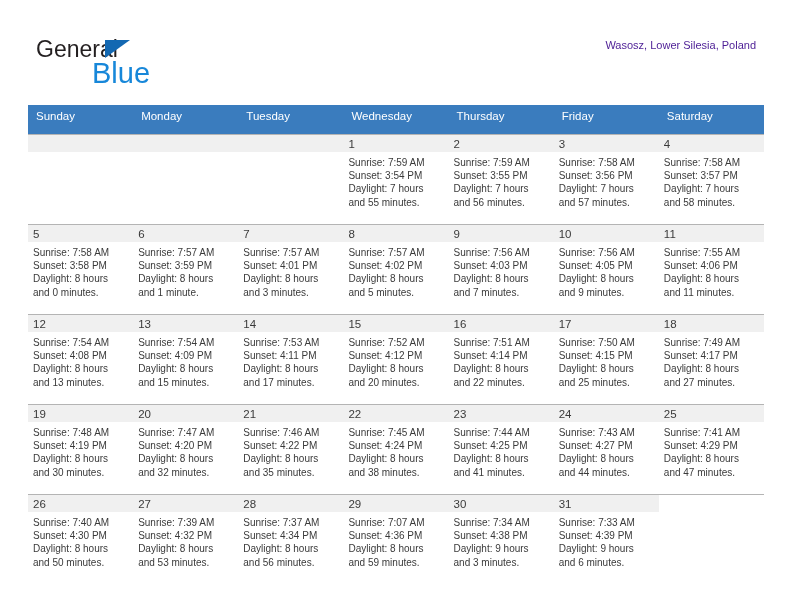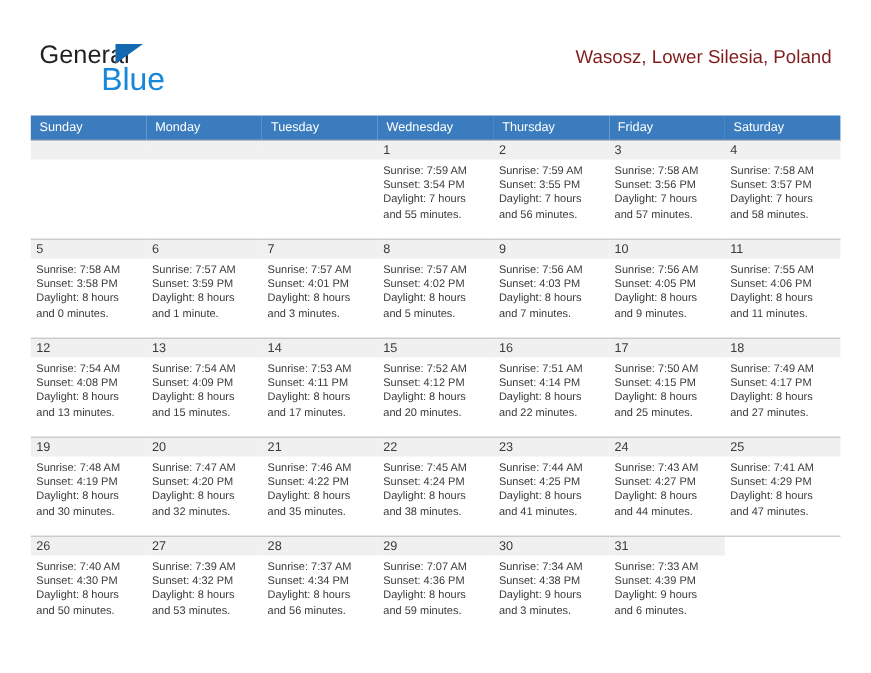--- a/index.html
+++ b/index.html
@@ -61,43 +61,43 @@
     text-align: right;
   }
   .month-title {
     font-size: 27px;
     color: #2c2c2c;
     font-weight: normal;
     line-height: 34px;
     white-space: nowrap;
   }
   .location-title {
-    font-size: 17px;
-    color: #7f1d1d;
+    font-size: 11px;
+    color: #4c1d95;
     line-height: 22px;
-    margin-top: 13px;
+    margin-top: 6px;
     white-space: nowrap;
   }
 
   
   .calendar {
     position: absolute;
     left: 28px;
     top: 105px;
     width: 736px;
     border-collapse: collapse;
     table-layout: fixed;
   }
   .calendar th {
     background: #3a7cbe;
     color: #ffffff;
     font-size: 11.5px;
     font-weight: normal;
     text-align: left;
-    padding: 5px 0 5px 8px;
+    padding: 5px 0 12px 8px;
     height: 21px;
     border: none;
   }
   .calendar td {
     width: 105.14px;
     height: 90px;
     vertical-align: top;
     padding: 0;
     border-top: 1px solid #bfbfbf;
     border-bottom: none;

